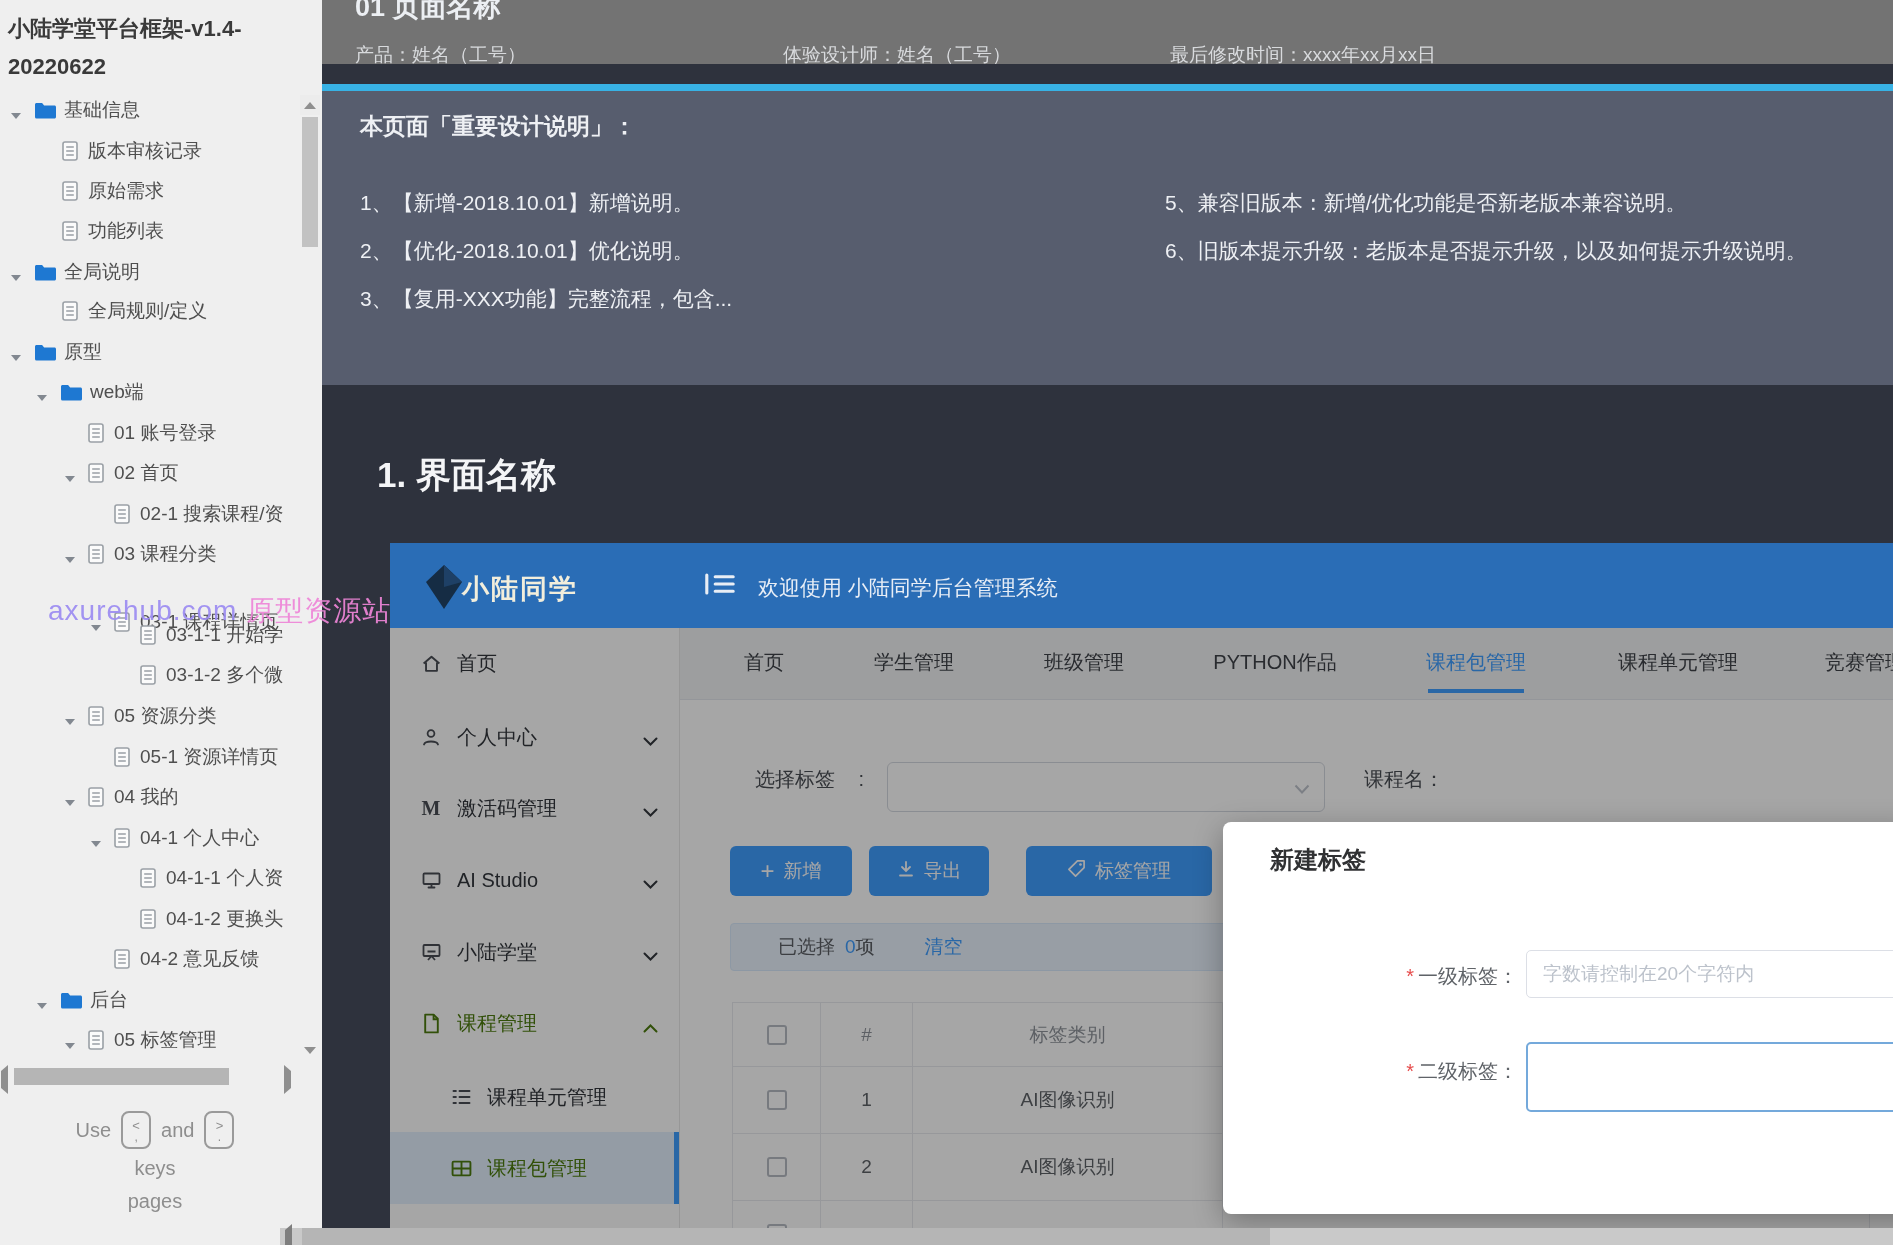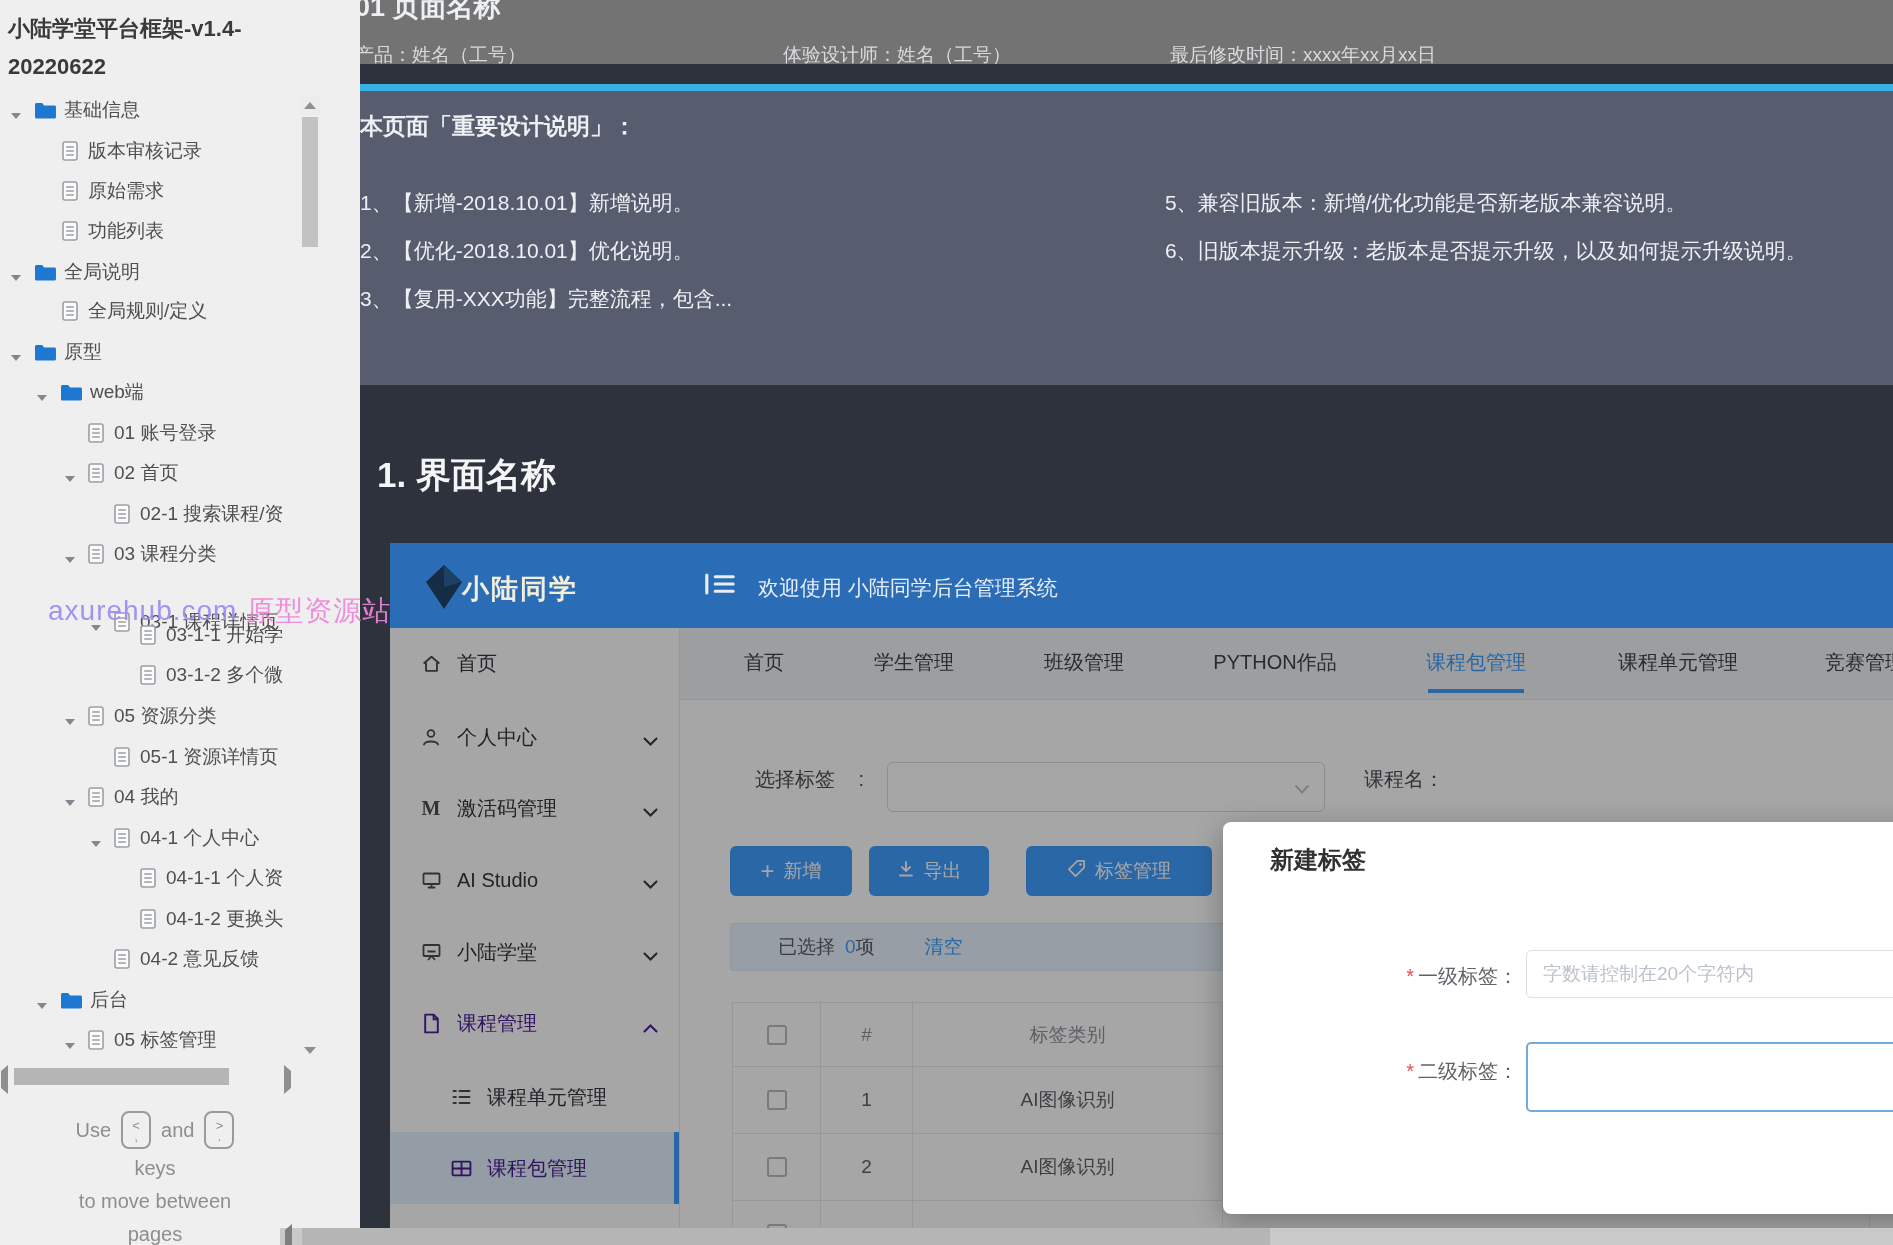--- a/index.html
+++ b/index.html
@@ -1,21 +1,21 @@
 <!DOCTYPE html>
 <html><head>
 <meta charset="utf-8">
 <style>
   html,body{margin:0;padding:0;background:#23262e;}
   *{box-sizing:border-box;}
   .stage{position:relative;width:1893px;height:1245px;overflow:hidden;
     font-family:"Liberation Sans","DejaVu Sans",sans-serif;background:#2e323d;}
 
   
-  .sidebar{position:absolute;left:0;top:0;width:360px;height:1245px;background:#efefef;z-index:2;overflow:hidden;}
+  .sidebar{position:absolute;left:0;top:0;width:322px;height:1245px;background:#efefef;z-index:2;overflow:hidden;}
   .side-title{position:absolute;left:8px;top:10px;width:250px;font-size:22px;line-height:38px;font-weight:bold;color:#3a3a3a;}
   .trow{position:absolute;left:0;height:34px;width:302px;overflow:hidden;}
   .tcaret{position:absolute;top:13px;width:12px;height:8px;}
   .ticon{position:absolute;}
   .tlabel{position:absolute;top:4px;font-size:19px;line-height:26px;color:#4f4f4f;white-space:nowrap;}
   .vsb-up{position:absolute;left:300px;top:95px;width:20px;height:20px;background:#ececec;display:flex;align-items:center;justify-content:center;}
   .vsb-thumb{position:absolute;left:302px;top:117px;width:16px;height:130px;background:#c2c2c2;}
   .vsb-down{position:absolute;left:300px;top:1040px;width:20px;height:20px;display:flex;align-items:center;justify-content:center;}
   .tri-up{width:0;height:0;border-left:6px solid transparent;border-right:6px solid transparent;border-bottom:7px solid #8f8f8f;}
   .tri-down{width:0;height:0;border-left:6px solid transparent;border-right:6px solid transparent;border-top:7px solid #8f8f8f;}
@@ -44,21 +44,21 @@
   .app-header{position:absolute;left:390px;top:543px;width:1503px;height:85px;background:#2a6db6;overflow:hidden;}
   .brand{position:absolute;left:72px;top:28px;font-size:27px;font-weight:bold;color:#f2eedc;letter-spacing:2px;}
   .logo{position:absolute;left:36px;top:22px;}
   .hamb{position:absolute;left:312px;top:26px;}
   .welcome{position:absolute;left:368px;top:31px;font-size:21px;color:#e8eef6;}
   .app-nav{position:absolute;left:390px;top:628px;width:290px;height:600px;background:#ffffff;border-right:1px solid #e8e8e8;overflow:hidden;}
   .nrow{position:absolute;left:0;width:290px;height:52px;display:flex;align-items:center;gap:15px;padding-left:30px;
     font-size:20px;color:#33373d;}
   .nrow.sub{padding-left:60px;}
   .nrow .nicon{display:flex;width:22px;justify-content:center;color:#4a4e55;}
-  .nrow.active,.nrow.active .nicon{color:#4c1d95;}
+  .nrow.active,.nrow.active .nicon{color:#4d7c0f;}
   .nchev{position:absolute;right:22px;top:18px;}
   .sub-hl{position:absolute;left:0;top:504px;width:284px;height:72px;background:#e3f0fd;}
   .sub-bar{position:absolute;left:284px;top:504px;width:6px;height:72px;background:#409eff;}
   .tabbar{position:absolute;left:680px;top:628px;width:1213px;height:72px;background:#f2f3f5;border-bottom:1px solid #e4e7ed;overflow:hidden;}
   .tab{position:absolute;top:21px;transform:translateX(-50%);font-size:20px;color:#3f4349;white-space:nowrap;}
   .tab.active{color:#409eff;}
   .tab-underline{position:absolute;top:61px;width:96px;height:4px;background:#409eff;transform:translateX(-50%);}
   .app-content{position:absolute;left:680px;top:700px;width:1213px;height:528px;background:#ffffff;overflow:hidden;}
   .flabel{position:absolute;font-size:20px;color:#4b4f55;}
   .selbox{position:absolute;left:207px;top:62px;width:438px;height:50px;border:1px solid #d5d9e0;border-radius:6px;background:#fff;}
@@ -324,21 +324,20 @@
           <span class="kt">&lt;</span>
           <span class="kb">,</span>
         </span>
         <span>and</span>
         <span class="keycap">
           <span class="kt">&gt;</span>
           <span class="kb">.</span>
         </span>
       </div>
       <div>keys</div>
-      <div>to move between</div>
       <div>pages</div>
     </div>
   </div>
 
   <div class="topbar">
     <div class="page-title">01 页面名称</div>
     <div class="meta" style="left:33px;">产品：姓名（工号）</div>
     <div class="meta" style="left:461px;">体验设计师：姓名（工号）</div>
     <div class="meta" style="left:848px;">最后修改时间：xxxx年xx月xx日</div>
   </div>

